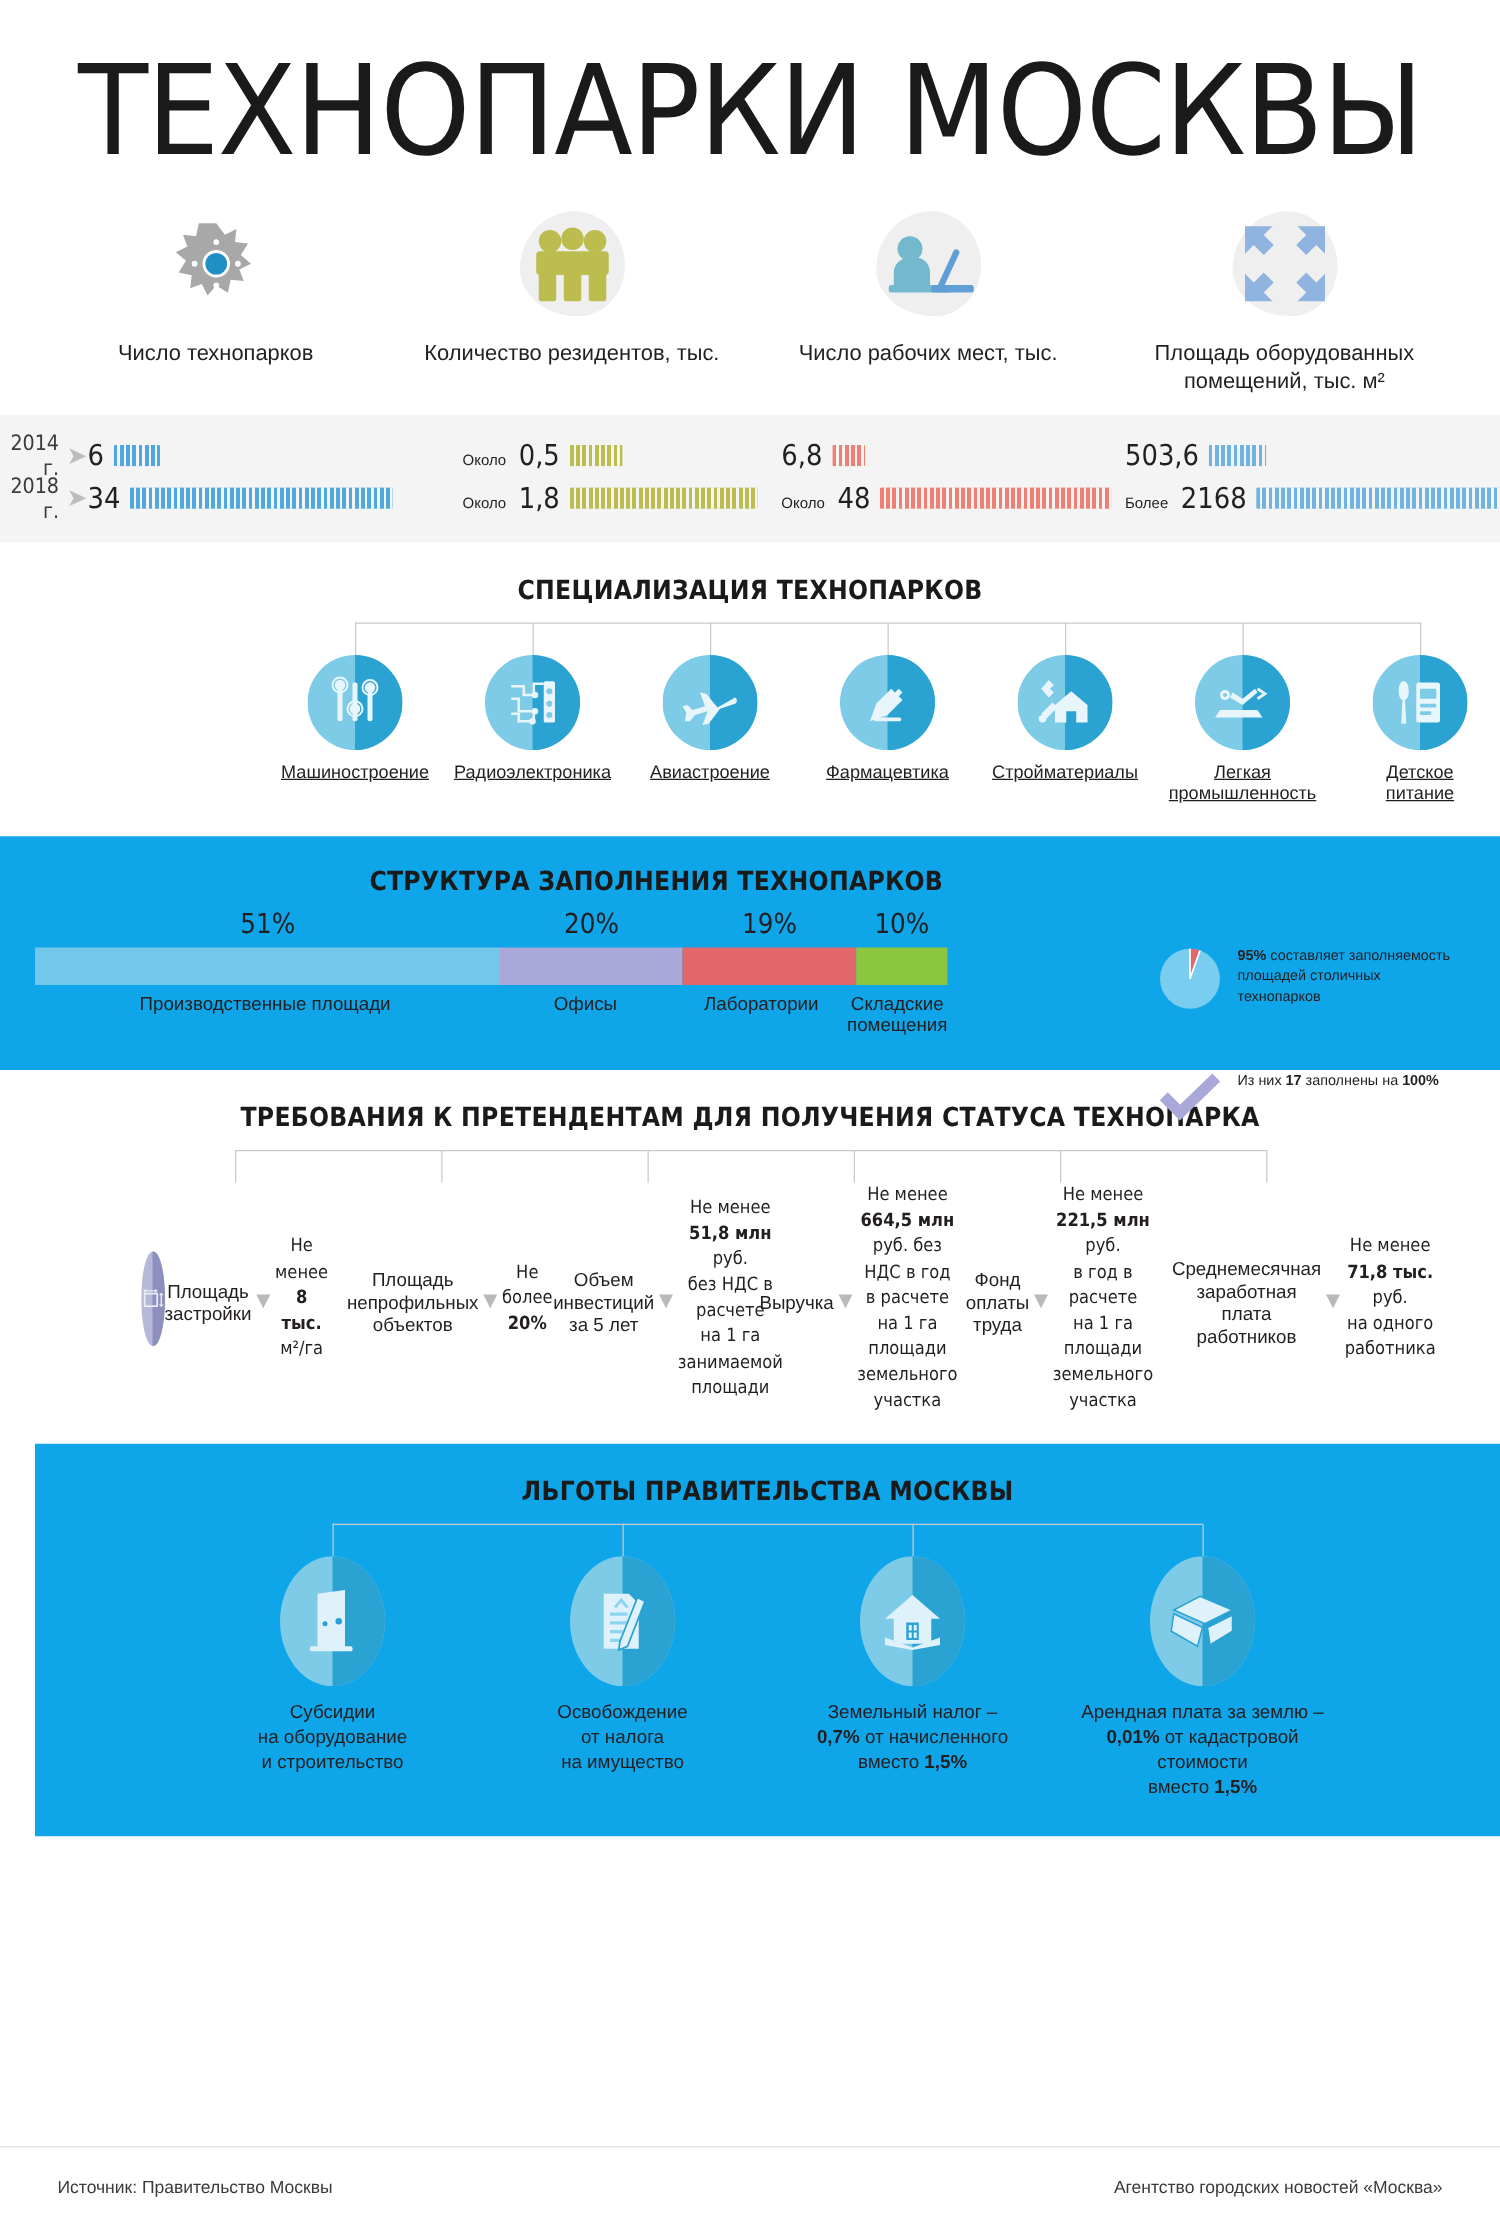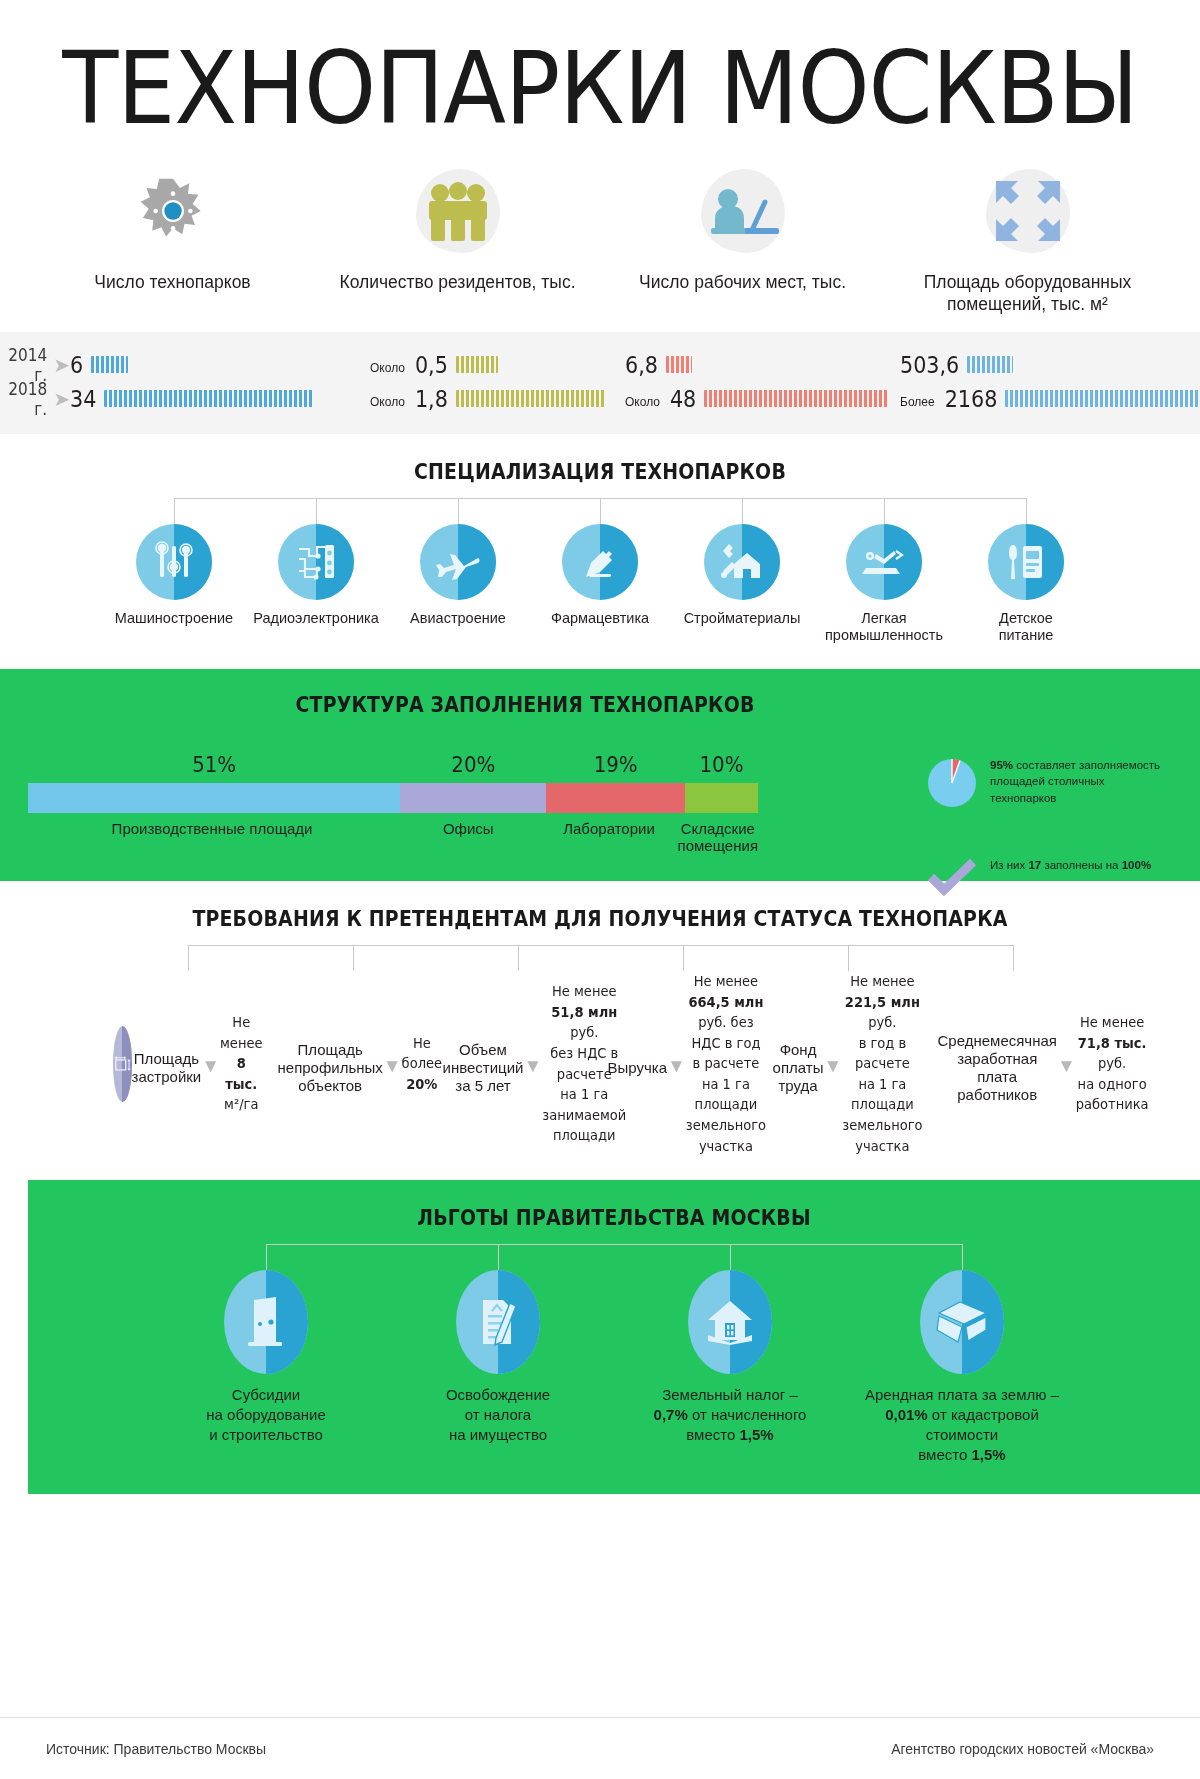--- a/index.html
+++ b/index.html
@@ -6,21 +6,21 @@
   *{box-sizing:border-box;margin:0;padding:0}
   html,body{background:#ffffff;}
   body{
     width:1200px;height:1779px;
     font-family:"Liberation Sans","DejaVu Sans",sans-serif;
     color:#231f20;position:relative;overflow:hidden;
   }
   .page{width:1200px;height:1779px;position:relative;background:#fff;}
 
   
-  .band-gray{background:#22c55e;}
+  .band-gray{background:#0ea5e9;}
   .band-white{background:#ffffff;}
 
   
   .title{
     font-family:"DejaVu Sans Condensed","Liberation Sans",sans-serif;
     font-weight:300;
     font-size:100px;
     letter-spacing:-1px;
     text-align:center;
     padding-top:36px;
@@ -258,21 +258,21 @@
             <span class="bar-val">2168</span>
             <span class="bar stripe" style="width:200px;color:#6fb3e3;background-color:#6fb3e3;"></span>
           </div>
         </div>
       </div>
   </div>
 
   <div class="band-white" style="padding:26px 0 24px 0;">
     <div class="sec-title">СПЕЦИАЛИЗАЦИЯ ТЕХНОПАРКОВ</div>
     <div id="spec-host" style="margin-top:14px;">
-        <div style="display:flex;justify-content:center;">
+        <div style="display:flex;justify-content:flex-end;text-decoration:underline;">
           <div>
             <div class="conn" style="width:980px;">
               <div class="hline" style="left:64px;width:852px;"></div>
               <div class="vline" style="left:64px;"></div>
               <div class="vline" style="left:206px;"></div>
               <div class="vline" style="left:348px;"></div>
               <div class="vline" style="left:490px;"></div>
               <div class="vline" style="left:632px;"></div>
               <div class="vline" style="left:774px;"></div>
               <div class="vline" style="left:916px;"></div>
@@ -408,21 +408,21 @@
                 <div class="circ-cap">Детское<br>питание</div>
               </div>
             </div>
           </div>
         </div>
       </div>
   </div>
 
   <div class="band-gray" style="padding:24px 0 26px 0;position:relative;">
     <div class="sec-title" style="margin-left:-150px;">СТРУКТУРА ЗАПОЛНЕНИЯ ТЕХНОПАРКОВ</div>
-    <div class="struct-wrap" style="margin-top:35px;width:800px;padding-left:28px;">
+    <div class="struct-wrap" style="margin-top:10px;width:800px;padding-left:28px;">
       <div class="struct-pcts" id="struct-pcts">
           <span style="flex:51;">51%</span>
           <span style="flex:20;">20%</span>
           <span style="flex:19;">19%</span>
           <span style="flex:10;">10%</span>
         </div>
       <div class="struct-bar" id="struct-bar">
           <div style="flex:51;background:#72c7ea;"></div>
           <div style="flex:20;background:#a9a8d8;"></div>
           <div style="flex:19;background:#e4676b;"></div>

